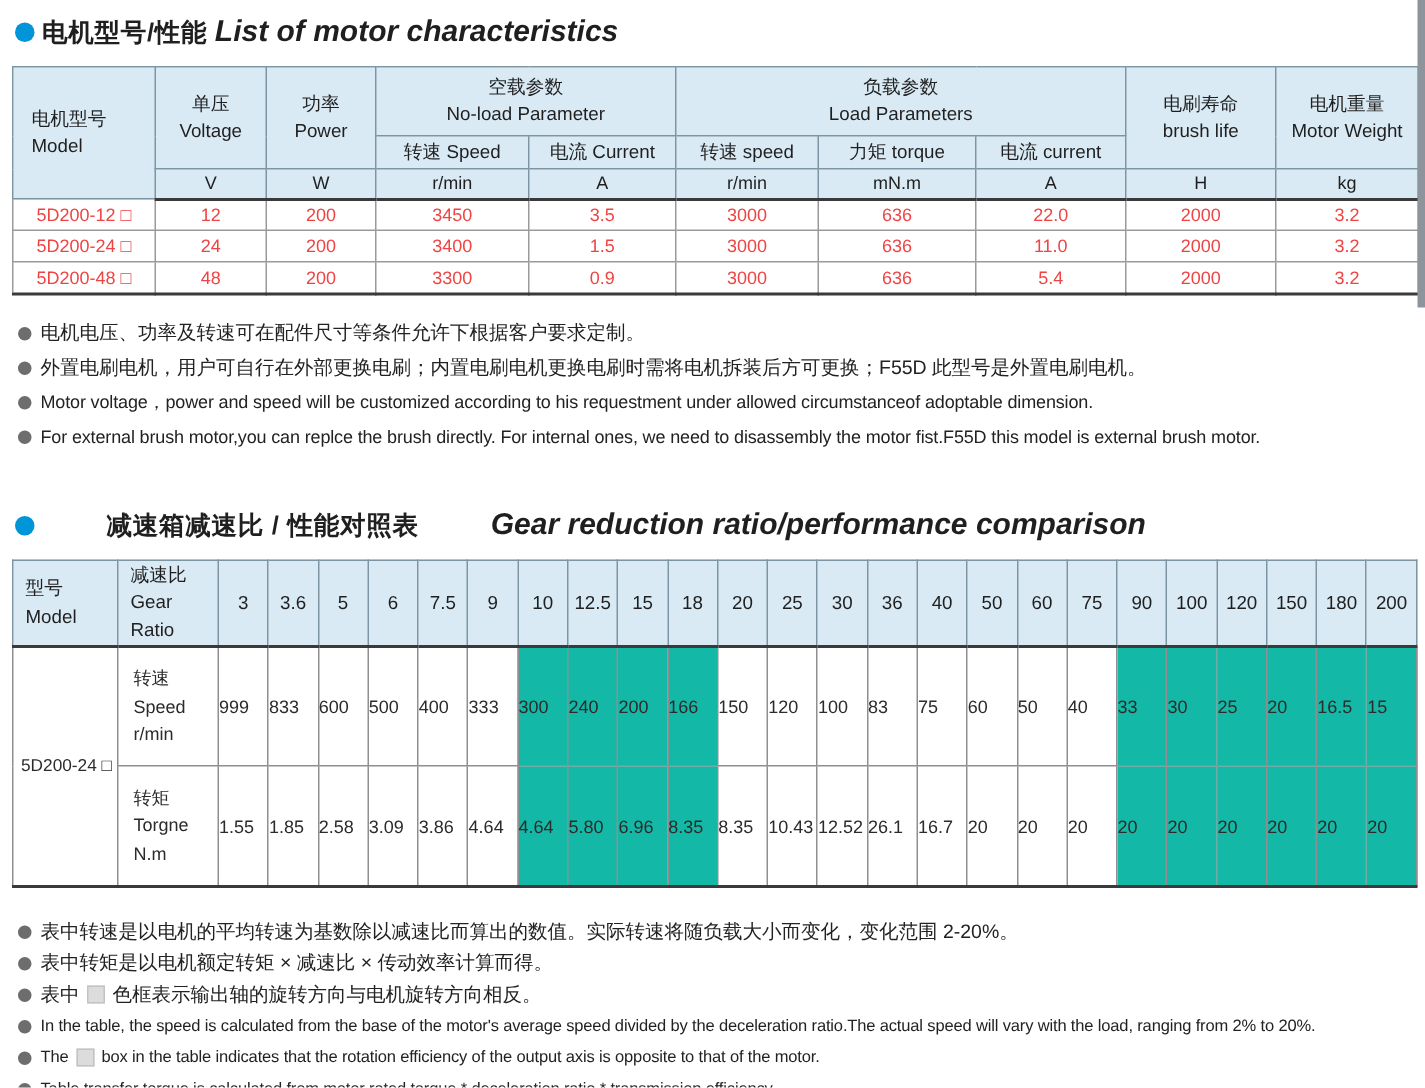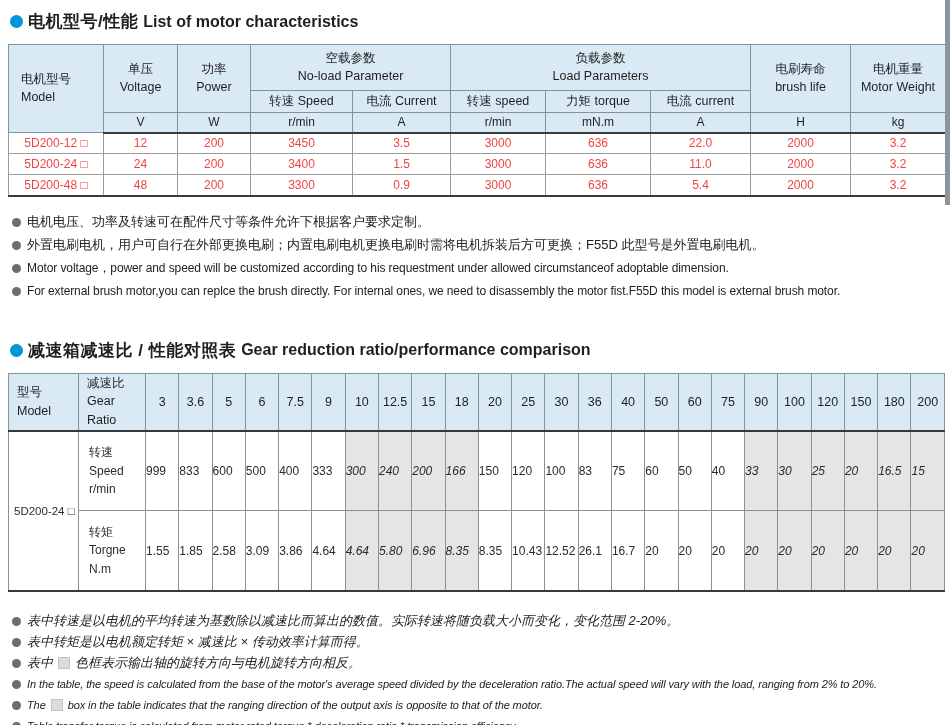--- a/index.html
+++ b/index.html
@@ -11,21 +11,21 @@
   }
   .page { position:relative; width:950px; height:517px; padding:8px 5px 16px 8px; }
 
   
   .sec-title { display:flex; align-items:center; margin:2px 0 11px 2px; }
   .dot-blue {
     width:13px; height:13px; border-radius:50%;
     background:#0095d9; margin-right:5px; flex:0 0 auto;
   }
   .sec-title .zh { font-size:17px; font-weight:bold; letter-spacing:0.5px; }
-  .sec-title .en { font-size:16px; font-weight:bold; margin-left:5px; }
+  .sec-title .en { font-size:20px; font-weight:bold; margin-left:5px;font-style:italic; }
 
   
   table { border-collapse:collapse; table-layout:fixed; }
   th, td { vertical-align:middle; }
 
   
   .t1 { width:937px; border:1px solid #6f6f6f; }
   .t1 th, .t1 td { border:1px solid #8f8f8f; text-align:center; }
   .t1 thead th {
     background:#d9eaf5; border:1px solid #7d95a3;
@@ -42,31 +42,31 @@
 
   
   .t2 { width:937px; border:1px solid #6f6f6f; border-bottom:2px solid #3a3a3a; }
   .t2 thead th {
     background:#d9eaf5; border:1px solid #7d95a3; border-bottom:2px solid #3a3a3a;
     height:53px; font-weight:normal; font-size:12.5px; text-align:center; color:#1f1f1f;
   }
   .t2 thead th.hl { text-align:left; padding-left:8px; line-height:1.5; }
   .t2 tbody tr { height:80px; }
   .t2 tbody td { border:1px solid #8f8f8f; font-size:12px; color:#2b2b2b; }
-  .t2 tbody td.g { background:#e5e5e5;font-style:italic; }
+  .t2 tbody td.g { background:#14b8a6; }
   .t2 .rowlabel { text-align:left; padding-left:10px; line-height:1.55;margin-left:28px; }
   .t2 .model-cell { text-align:left; padding-left:5px; font-size:11.5px; }
 
   
   ul.notes { list-style:none; }
   ul.notes li { display:flex; align-items:center; white-space:nowrap; overflow:hidden; }
   .notes-1 { margin:14px 0 0 4px; }
   .notes-1 li { height:23px; }
   .notes-2 { margin:19px 0 0 4px; }
-  .notes-2 li { height:21px;font-style:italic; }
+  .notes-2 li { height:21px; }
   .dot-gray {
     width:9px; height:9px; border-radius:50%;
     background:#6d6d6d; margin-right:6px; flex:0 0 auto;
   }
   li .zh-note { font-size:13px; color:#222; }
   li .en-note { font-size:11px; color:#222; letter-spacing:-0.1px; }
   .swatch {
     display:inline-block; width:12px; height:12px;
     background:#dcdcdc; border:1px solid #c3c3c3;
     margin:0 5px; flex:0 0 auto;
@@ -204,21 +204,21 @@
     <li>
       <span class="dot-gray"></span>
       <span class="en-note" style="font-size:12px">Motor voltage，power and speed will be customized according to his requestment under allowed circumstanceof adoptable dimension.</span>
     </li>
     <li>
       <span class="dot-gray"></span>
       <span class="en-note" style="font-size:12px">For external brush motor,you can replce the brush directly. For internal ones, we need to disassembly the motor fist.F55D this model is external brush motor.</span>
     </li>
   </ul>
 
-  <div class="sec-title" style="margin-top:36px;">
+  <div class="sec-title" style="margin-top:36px;gap:43px;">
     <span class="dot-blue"></span>
     <span class="zh">减速箱减速比 / 性能对照表</span>
     <span class="en">Gear reduction ratio/performance comparison</span>
   </div>
 
   <table class="t2">
     <colgroup>
       <col style="width:70px">
         <col style="width:67px">
       <col>
@@ -365,21 +365,21 @@
       <span class="zh-note">色框表示输出轴的旋转方向与电机旋转方向相反。</span>
     </li>
     <li>
       <span class="dot-gray"></span>
       <span class="en-note">In the table, the speed is calculated from the base of the motor's average speed  divided by the deceleration ratio.The actual speed will vary with the load, ranging from 2% to 20%.</span>
     </li>
     <li>
       <span class="dot-gray"></span>
       <span class="en-note">The</span>
       <span class="swatch"></span>
-      <span class="en-note">box in the table indicates that the ranging direction of the output axis is opposite to that of the motor.</span>
+      <span class="en-note">box in the table indicates that the rotation efficiency of the output axis is opposite to that of the motor.</span>
     </li>
     <li>
       <span class="dot-gray"></span>
       <span class="en-note">Table transfer torque is calculated from motor rated torque * deceleration ratio * transmission efficiency.</span>
     </li>
   </ul>
 
   <div class="edge-strip"></div>
 </div>
 

